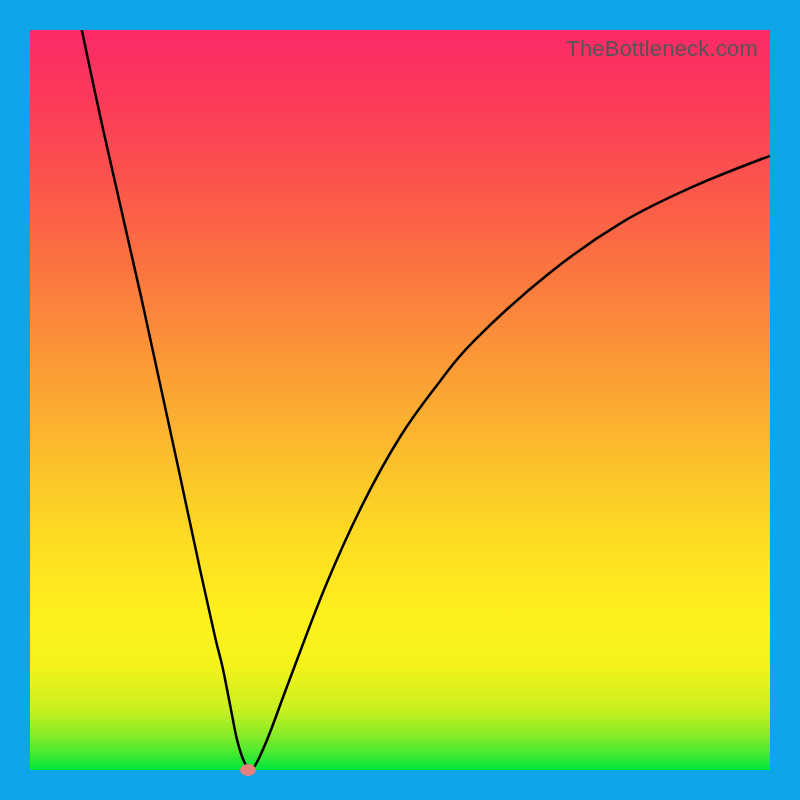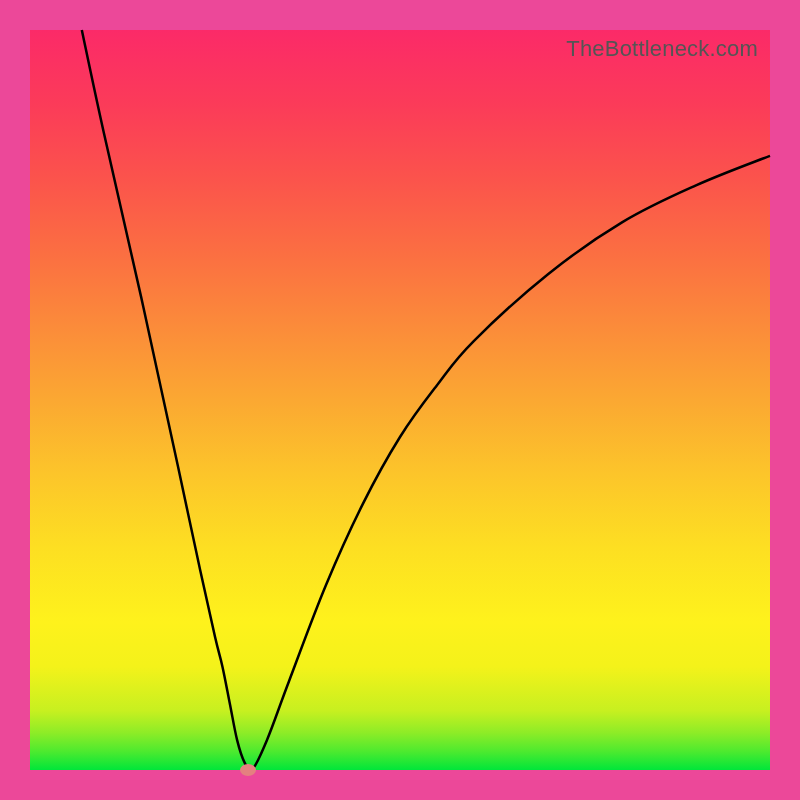--- a/index.html
+++ b/index.html
@@ -6,21 +6,21 @@
     margin: 0;
     padding: 0;
     width: 800px;
     height: 800px;
     overflow: hidden;
     font-family: Arial, Helvetica, sans-serif;
   }
   .frame {
     width: 800px;
     height: 800px;
-    background: #ec4899;
+    background: #0ea5e9;
     position: relative;
   }
   .plot {
     position: absolute;
     left: 30px;
     top: 30px;
     width: 740px;
     height: 740px;
     
     background: linear-gradient(

